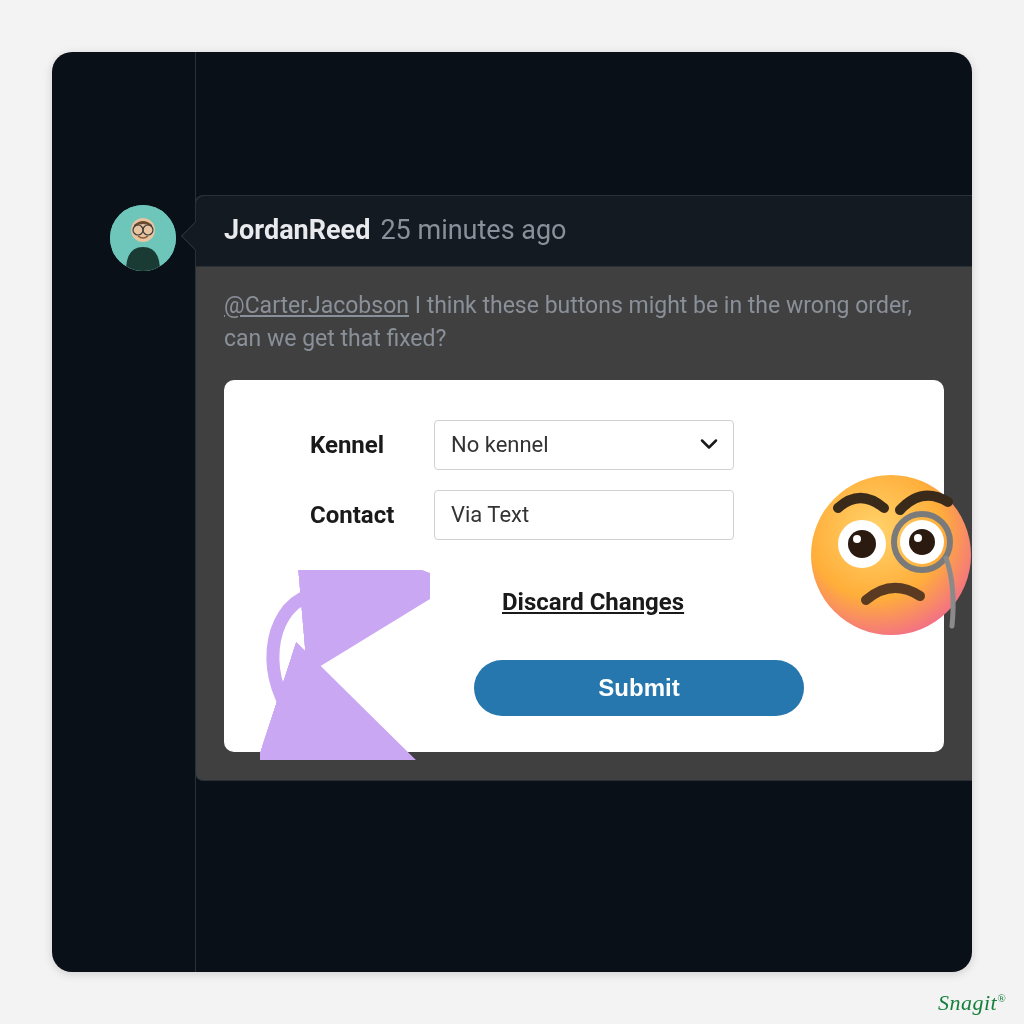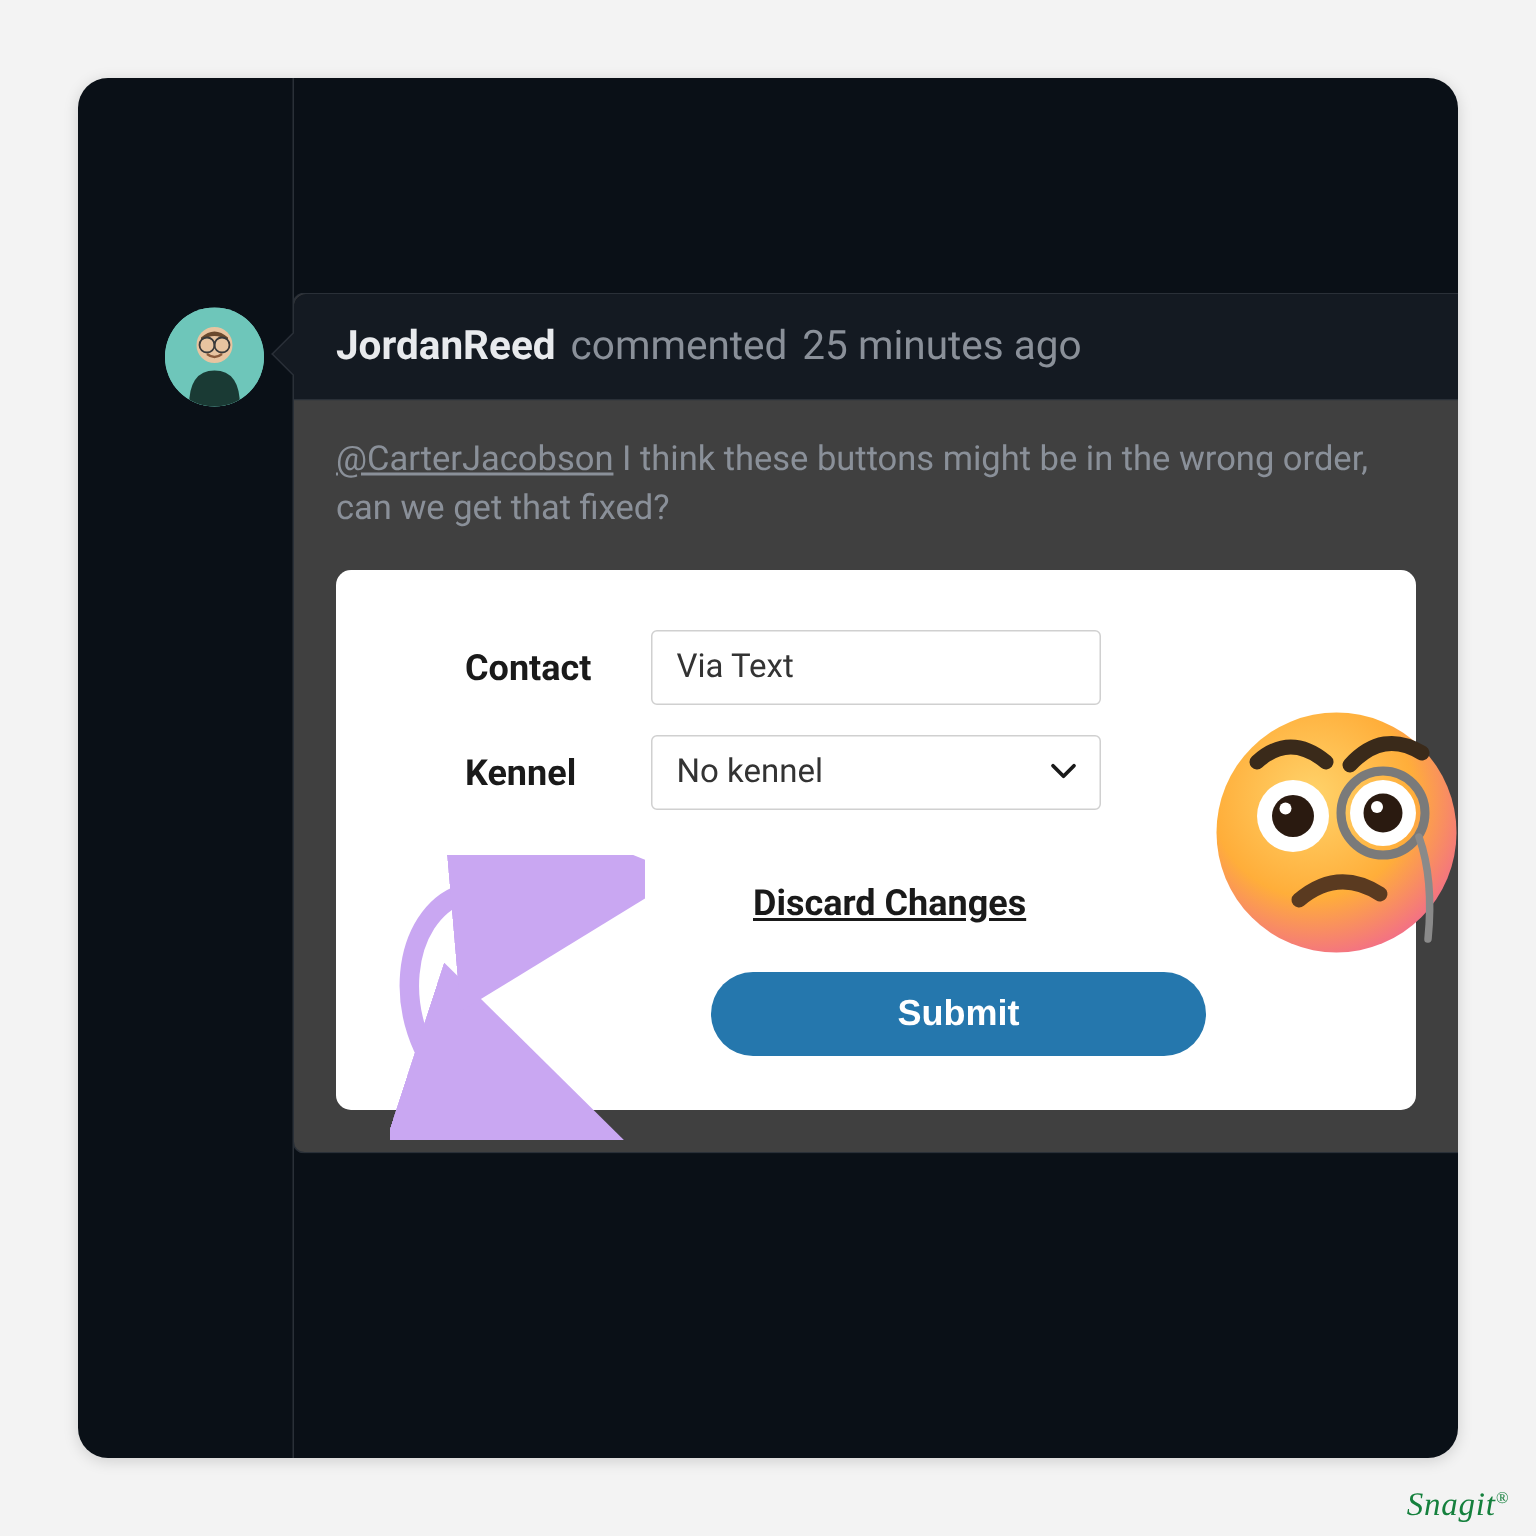--- a/index.html
+++ b/index.html
@@ -140,21 +140,21 @@
     margin-top: 48px;
     margin-left: 210px;
   }
   .discard-link {
     display: inline-block;
     font-size: 24px;
     font-weight: 700;
     color: #1a1a1a;
     text-decoration: underline;
     cursor: pointer;
-    margin-bottom: 32px;
+    margin-bottom: 44px;
     margin-left: 28px;
   }
   .submit-btn {
     display: flex;
     align-items: center;
     justify-content: center;
     width: 330px;
     height: 56px;
     background: #2577ad;
     color: #fff;
@@ -206,47 +206,46 @@
       <line x1="33" y1="25" x2="33" y2="25" stroke="#3a3a3a" stroke-width="1.2"></line>
       <path d="M28 31 Q33 35 38 31" stroke="#8a5a3a" stroke-width="1.5" fill="none"></path>
       <path d="M16 66 Q16 42 33 42 Q50 42 50 66 Z" fill="#1a3a34"></path>
     </svg>
   </div>
 
   <div class="comment-box">
     <div class="comment-pointer"></div>
     <div class="comment-header">
       <span class="commenter">JordanReed</span>
-      <span class="comment-meta">commented</span>
       <span class="comment-meta">25 minutes ago</span>
     </div>
     <div class="comment-body">
       <p class="comment-text">
         <span class="mention">@CarterJacobson</span><span> I think these buttons might be in the wrong order, can we get that fixed?</span>
       </p>
 
       <div class="embedded-panel">
-
-        <div class="form-row">
-          <div class="form-label">Contact</div>
-          <div class="textfield">Via Text</div>
-        </div>
 
         <div class="form-row">
           <div class="form-label">Kennel</div>
           <div class="select-wrap">
             <div class="select">No kennel</div>
             <span class="chevron">
               <svg width="18" height="12" viewBox="0 0 18 12">
                   <path d="M2 2 L9 9 L16 2" stroke="#1a1a1a" stroke-width="2.5" fill="none" stroke-linecap="round" stroke-linejoin="round"></path>
                 </svg>
             </span>
           </div>
         </div>
 
+        <div class="form-row">
+          <div class="form-label">Contact</div>
+          <div class="textfield">Via Text</div>
+        </div>
+
         <div class="actions">
           <span class="discard-link">Discard Changes</span>
           <button class="submit-btn">Submit</button>
         </div>
 
         <svg class="swap-arrow" width="170" height="190" viewBox="0 0 170 190">
           <defs>
             <marker id="ah" markerWidth="12" markerHeight="12" refX="6" refY="6" orient="auto">
               <path d="M0 0 L12 6 L0 12 Z" fill="#c9a7f2"></path>
             </marker>

